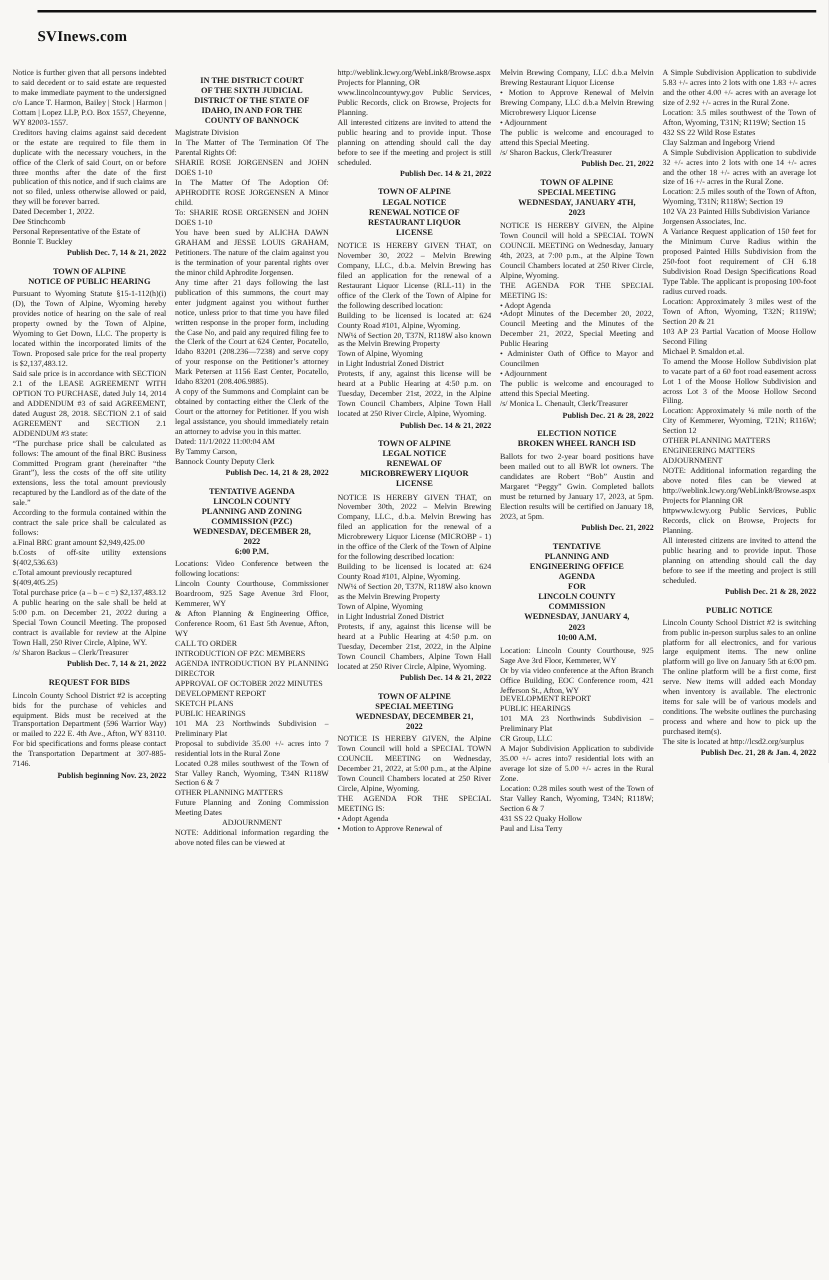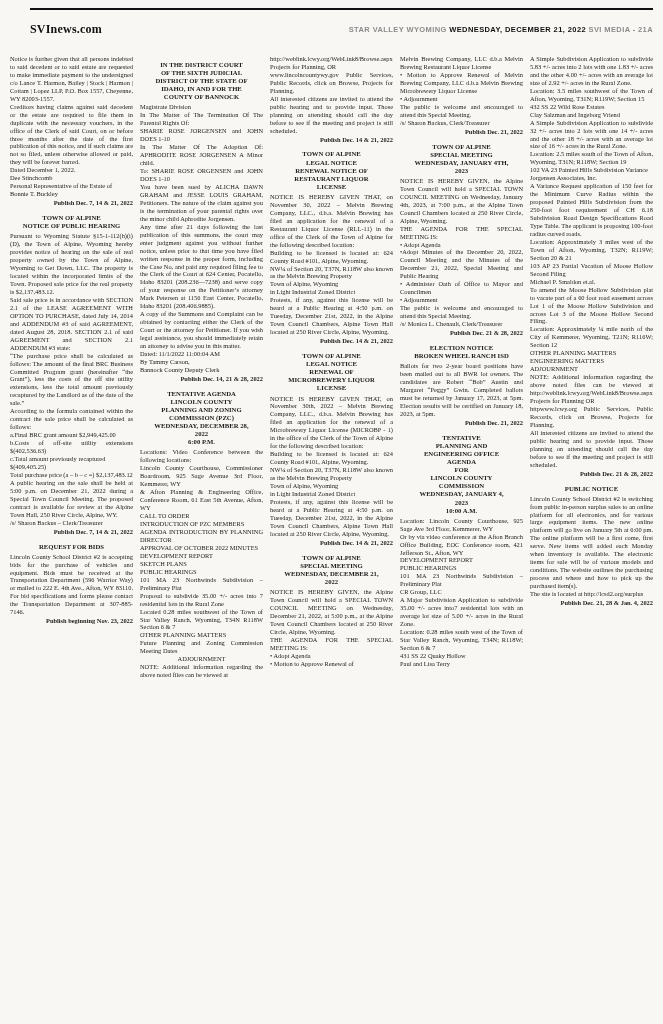--- a/index.html
+++ b/index.html
@@ -49,21 +49,20 @@
     margin:6px 0 2px 0;
   }
   .heading div{text-align:center;}
 </style>
 </head>
 <body>
 
 <div class="page">
   <div class="masthead">
     <span class="site-name">SVInews.com</span>
-    <span class="dateline"><span>STAR VALLEY WYOMING </span><span class="date">WEDNESDAY, DECEMBER 21, 2022</span><span> SVI MEDIA - 21A</span></span>
   </div>
   <div class="columns" id="columns">
       <div class="col">
         <p class="para">Notice is further given that all persons indebted to said decedent or to said estate are requested to make immediate payment to the undersigned c/o Lance T. Harmon, Bailey | Stock | Harmon | Cottam | Lopez LLP, P.O. Box 1557, Cheyenne, WY 82003-1557.</p>
         <p class="para">Creditors having claims against said decedent or the estate are required to file them in duplicate with the necessary vouchers, in the office of the Clerk of said Court, on or before three months after the date of the first publication of this notice, and if such claims are not so filed, unless otherwise allowed or paid, they will be forever barred.</p>
         <p class="para">Dated December 1, 2022.</p>
         <p class="para">Dee Stinchcomb</p>
         <p class="para">Personal Representative of the Estate of</p>
         <p class="para">Bonnie T. Buckley</p>
         <p class="publish">Publish Dec. 7, 14 &amp; 21, 2022</p>

